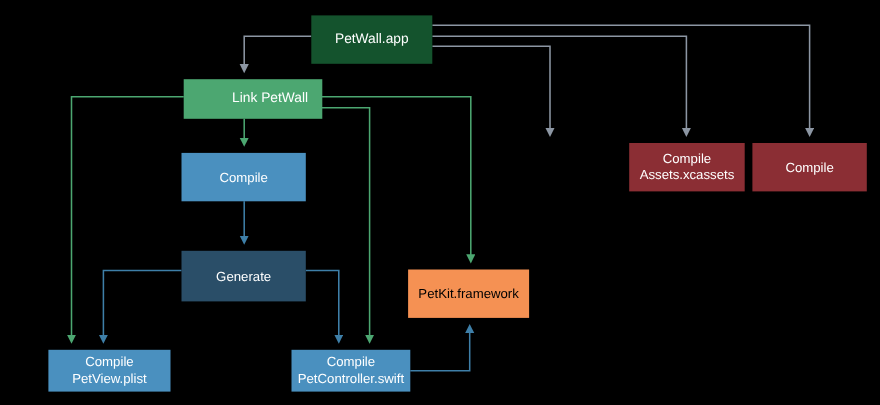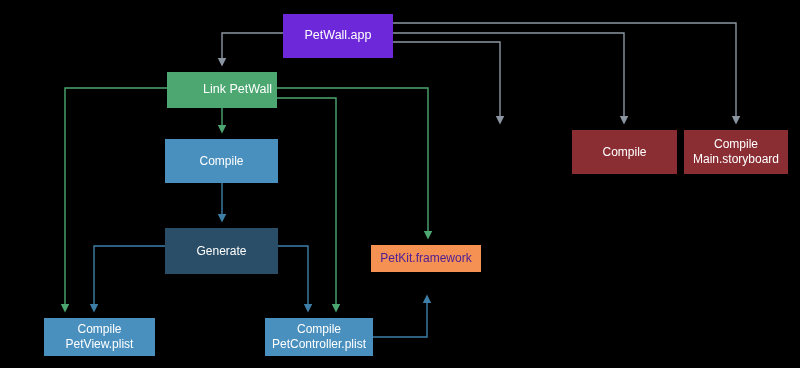--- a/index.html
+++ b/index.html
@@ -50,28 +50,28 @@
       <path d="M222,183 L222,220" stroke="#3E7FA8" marker-end="url(#ar-blue)"></path>
 
       <path d="M165,246 L94,246 L94,310" stroke="#3E7FA8" marker-end="url(#ar-blue)"></path>
 
       <path d="M278,246 L308,246 L308,310" stroke="#3E7FA8" marker-end="url(#ar-blue)"></path>
 
       <path d="M373,337 L427,337 L427,297" stroke="#3E7FA8" marker-end="url(#ar-blue)"></path>
     </g>
   </svg>
 
-  <div class="node" style="left: 283px; top: 14px; width: 110px; height: 44px; background: #6d28d9; font-size: 12.5px; color: rgb(255, 255, 255);">
+  <div class="node" style="left: 283px; top: 14px; width: 110px; height: 44px; background: #14532d; font-size: 12.5px; color: rgb(255, 255, 255);">
     <span class="lbl">
       <span class="l1">PetWall.app</span>
 
     </span>
   </div>
 
-  <div class="node" style="left: 167px; top: 72px; width: 110px; height: 36px; background: rgb(76, 167, 113); font-size: 12.5px; color: rgb(255, 255, 255); padding-left: 31px;">
+  <div class="node" style="left: 167px; top: 72px; width: 126px; height: 36px; background: rgb(76, 167, 113); font-size: 12.5px; color: rgb(255, 255, 255); padding-left: 31px;">
     <span class="lbl">
       <span class="l1">Link PetWall</span>
 
     </span>
   </div>
 
   <div class="node" style="left: 165px; top: 139px; width: 113px; height: 44px; background: rgb(74, 144, 191); font-size: 12px; color: rgb(255, 255, 255);">
     <span class="lbl">
       <span class="l1">Compile</span>
     </span>
@@ -86,38 +86,38 @@
   <div class="node" style="left: 44px; top: 318px; width: 111px; height: 38px; background: rgb(74, 144, 191); font-size: 12px; color: rgb(255, 255, 255);">
     <span class="lbl">
       <span class="l1">Compile</span>
       <span class="l2">PetView.plist</span>
     </span>
   </div>
 
   <div class="node" style="left: 265px; top: 318px; width: 108px; height: 38px; background: rgb(74, 144, 191); font-size: 12px; color: rgb(255, 255, 255);">
     <span class="lbl">
       <span class="l1">Compile</span>
-      <span class="l2">PetController.plist</span>
+      <span class="l2">PetController.swift</span>
     </span>
   </div>
 
-  <div class="node" style="left: 371px; top: 245px; width: 110px; height: 27px; background: rgb(245, 145, 83); font-size: 12px; color: #4c1d95;">
+  <div class="node" style="left: 371px; top: 245px; width: 110px; height: 44px; background: rgb(245, 145, 83); font-size: 12px; color: #000000;">
     <span class="lbl">
       <span class="l1">PetKit.framework</span>
 
     </span>
   </div>
 
 
   <div class="node" style="left: 572px; top: 130px; width: 105px; height: 44px; background: rgb(139, 46, 52); font-size: 12px; color: rgb(255, 255, 255);">
     <span class="lbl">
       <span class="l1">Compile</span>
+      <span class="l2">Assets.xcassets</span>
     </span>
   </div>
 
   <div class="node" style="left: 684px; top: 130px; width: 104px; height: 44px; background: rgb(139, 46, 52); font-size: 12px; color: rgb(255, 255, 255);">
     <span class="lbl">
       <span class="l1">Compile</span>
-      <span class="l2">Main.storyboard</span>
     </span>
   </div>
 
 </div>
 
 </body></html>

